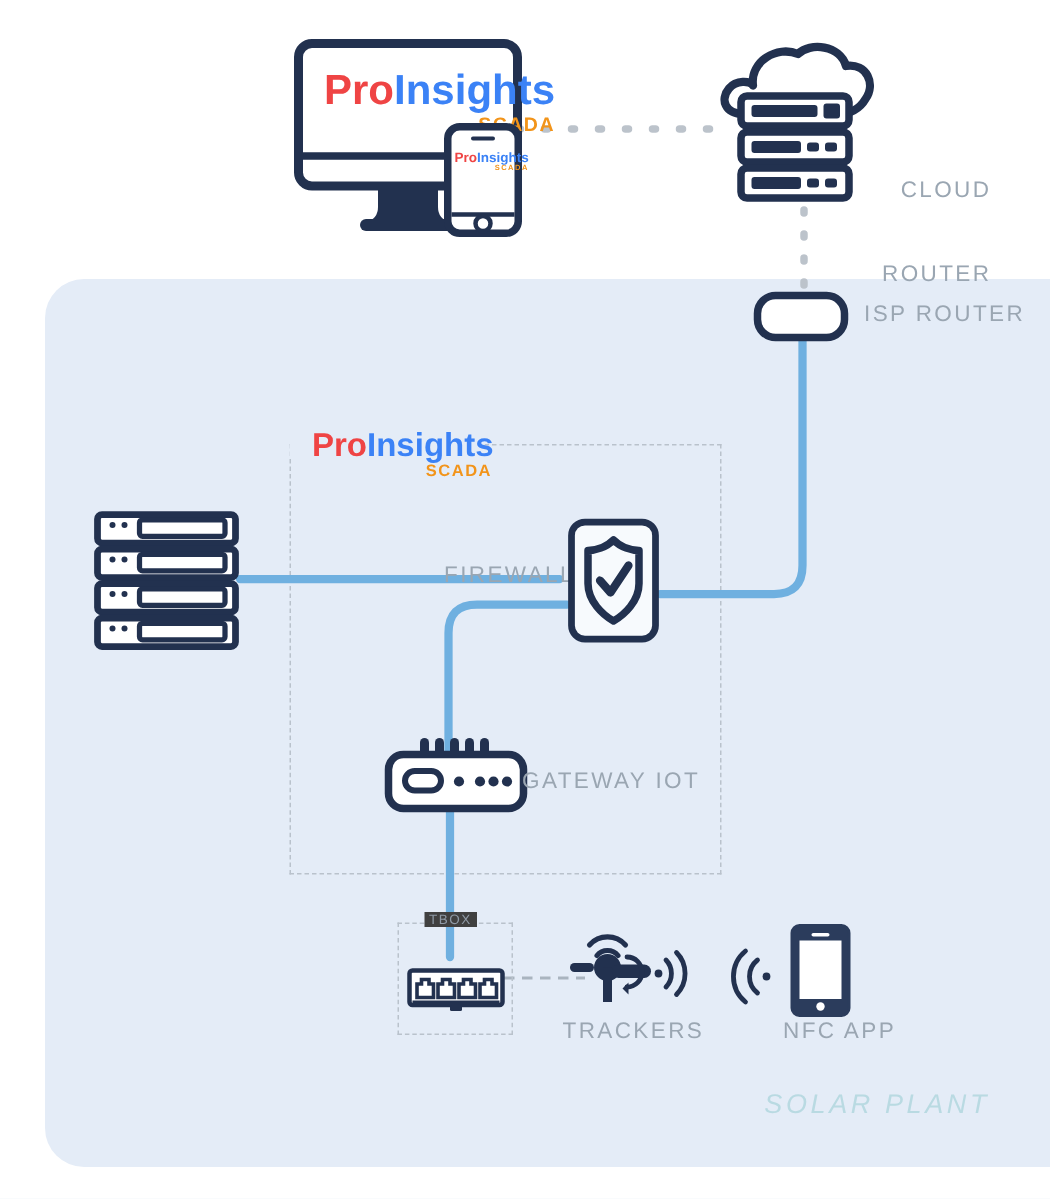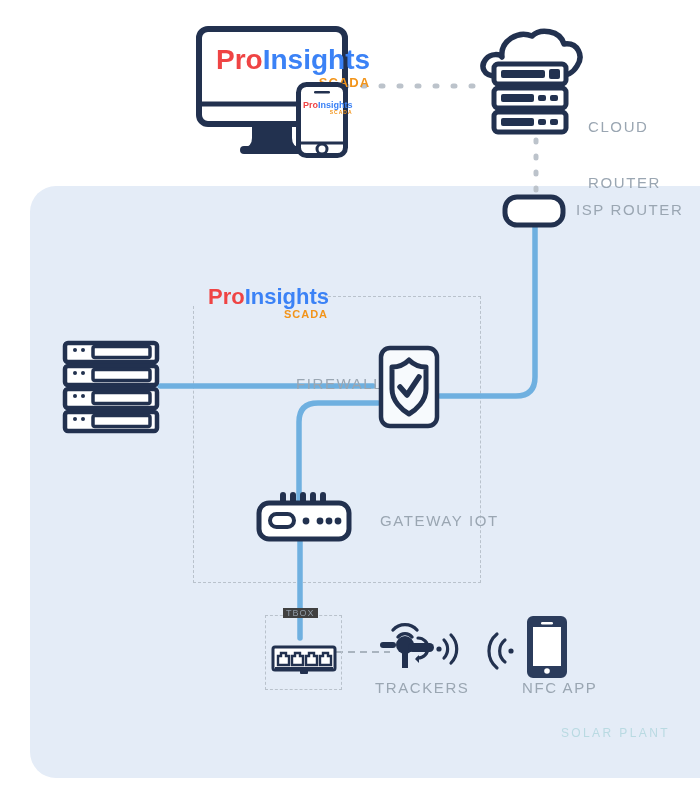--- a/index.html
+++ b/index.html
@@ -16,22 +16,22 @@
   #tbox-zone{left:265px;top:615px;width:77px;height:75px;
        border:1.5px dashed #b9c2cc;box-sizing:border-box;}
   #tbox-zone-label{left:283px;top:608px;font-size:9px;color:#8e99a5;
        letter-spacing:1px;background:#404040;padding:0 3px;}
   .logo{font-family:"Liberation Sans",sans-serif;font-weight:bold;line-height:1;}
   .logo .pro{color:#ef4444;}
   .logo .ins{color:#3b82f6;}
   .logo .scada{color:#f2941a;letter-spacing:1px;display:block;text-align:right;}
   #brand-zone-logo{left:208px;top:286px;font-size:22px;}
   #brand-zone-logo .scada{font-size:11px;margin-top:1px;margin-right:1px;}
-  #solar-plant-label{right:30px;top:726px;color:#b9dae2;font-size:12px;
-       letter-spacing:2.4px;}
+  #solar-plant-label{right:40px;top:726px;color:#b9dae2;font-size:18px;
+       letter-spacing:2.4px;font-style:italic;}
   svg{display:block;overflow:visible;}
 </style>
 </head>
 <body>
 
 <div class="stage">
 
   <div class="abs" id="solar-plant-panel"></div>
 
   <div class="abs" id="scada-zone-box"></div>
@@ -98,21 +98,21 @@
     <rect x="18" y="64" width="72" height="20" rx="4" fill="#ffffff" stroke="#22314f" stroke-width="5"></rect>
     <rect x="25" y="70" width="33" height="8" rx="2" fill="#22314f"></rect>
     <rect x="62" y="71" width="8" height="6" rx="2" fill="#22314f"></rect>
     <rect x="74" y="71" width="8" height="6" rx="2" fill="#22314f"></rect>
     <rect x="18" y="88" width="72" height="20" rx="4" fill="#ffffff" stroke="#22314f" stroke-width="5"></rect>
     <rect x="25" y="94" width="33" height="8" rx="2" fill="#22314f"></rect>
     <rect x="62" y="95" width="8" height="6" rx="2" fill="#22314f"></rect>
     <rect x="74" y="95" width="8" height="6" rx="2" fill="#22314f"></rect>
   </svg>
 
-  <div class="abs lbl" style="left:588px;top:80px;">
+  <div class="abs lbl" style="left:588px;top:80px;text-align:right;">
     <div>CLOUD</div>
     <div>ROUTER</div>
   </div>
 
   <svg class="abs" style="left:502px;top:194px;" width="64" height="34">
     <rect x="3" y="3" width="58" height="28" rx="12" ry="12" fill="#ffffff" stroke="#22314f" stroke-width="5"></rect>
   </svg>
   <div class="abs lbl" style="left:576px;top:201px;">ISP ROUTER</div>
 
   <svg class="abs" style="left:62px;top:340px;" width="100" height="100">
@@ -159,21 +159,21 @@
     </g>
     <rect x="3" y="11" width="90" height="36" rx="10" ry="10" fill="#ffffff" stroke="#22314f" stroke-width="5"></rect>
     <rect x="14" y="22" width="24" height="13" rx="6.5" fill="#ffffff" stroke="#22314f" stroke-width="4"></rect>
     <g fill="#22314f">
       <circle cx="50" cy="29" r="3.4"></circle>
       <circle cx="64" cy="29" r="3.4"></circle>
       <circle cx="73" cy="29" r="3.4"></circle>
       <circle cx="82" cy="29" r="3.4"></circle>
     </g>
   </svg>
-  <div class="abs lbl" style="left:380px;top:512px;">GATEWAY IOT</div>
+  <div class="abs lbl" style="left:348px;top:512px;">GATEWAY IOT</div>
 
   <div class="abs" id="tbox-zone"></div>
   <div class="abs" id="tbox-zone-label">TBOX</div>
 
   <svg class="abs" style="left:271px;top:645px;" width="66" height="32">
     <rect x="2" y="2" width="62" height="23" rx="2" fill="#ffffff" stroke="#22314f" stroke-width="3"></rect>
     <g fill="none" stroke="#22314f" stroke-width="2.4">
       <path d="M7 20 L7 11 L10 11 L10 8 L15 8 L15 11 L18 11 L18 20 Z"></path>
       <path d="M21 20 L21 11 L24 11 L24 8 L29 8 L29 11 L32 11 L32 20 Z"></path>
       <path d="M35 20 L35 11 L38 11 L38 8 L43 8 L43 11 L46 11 L46 20 Z"></path>

